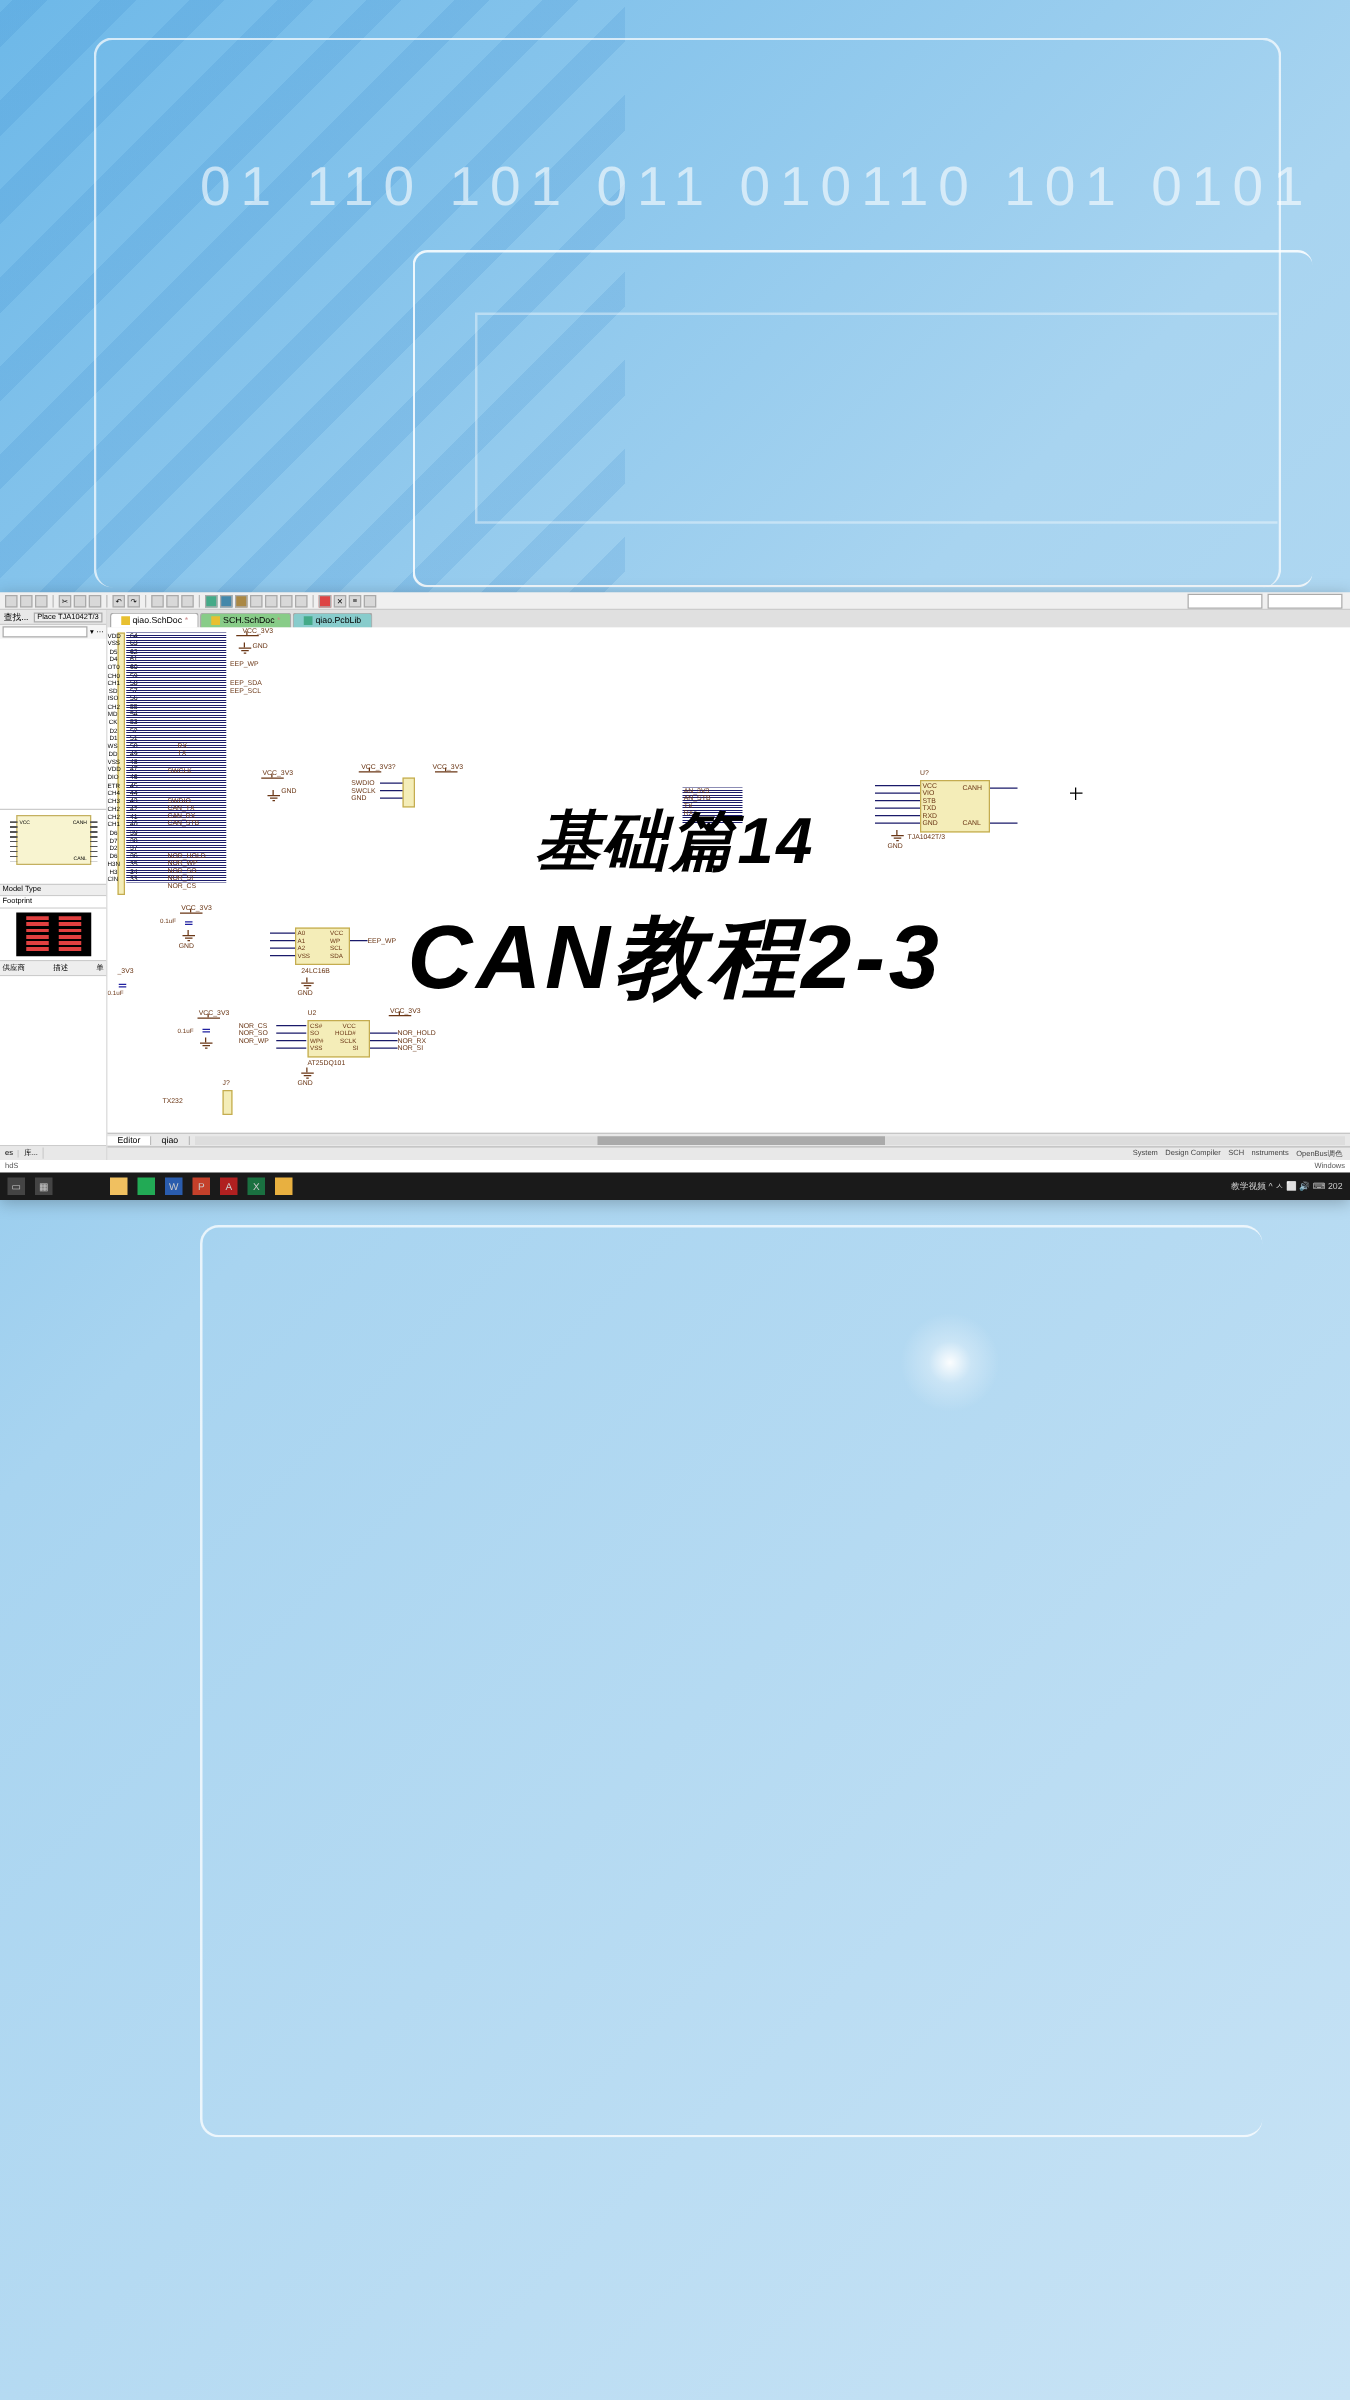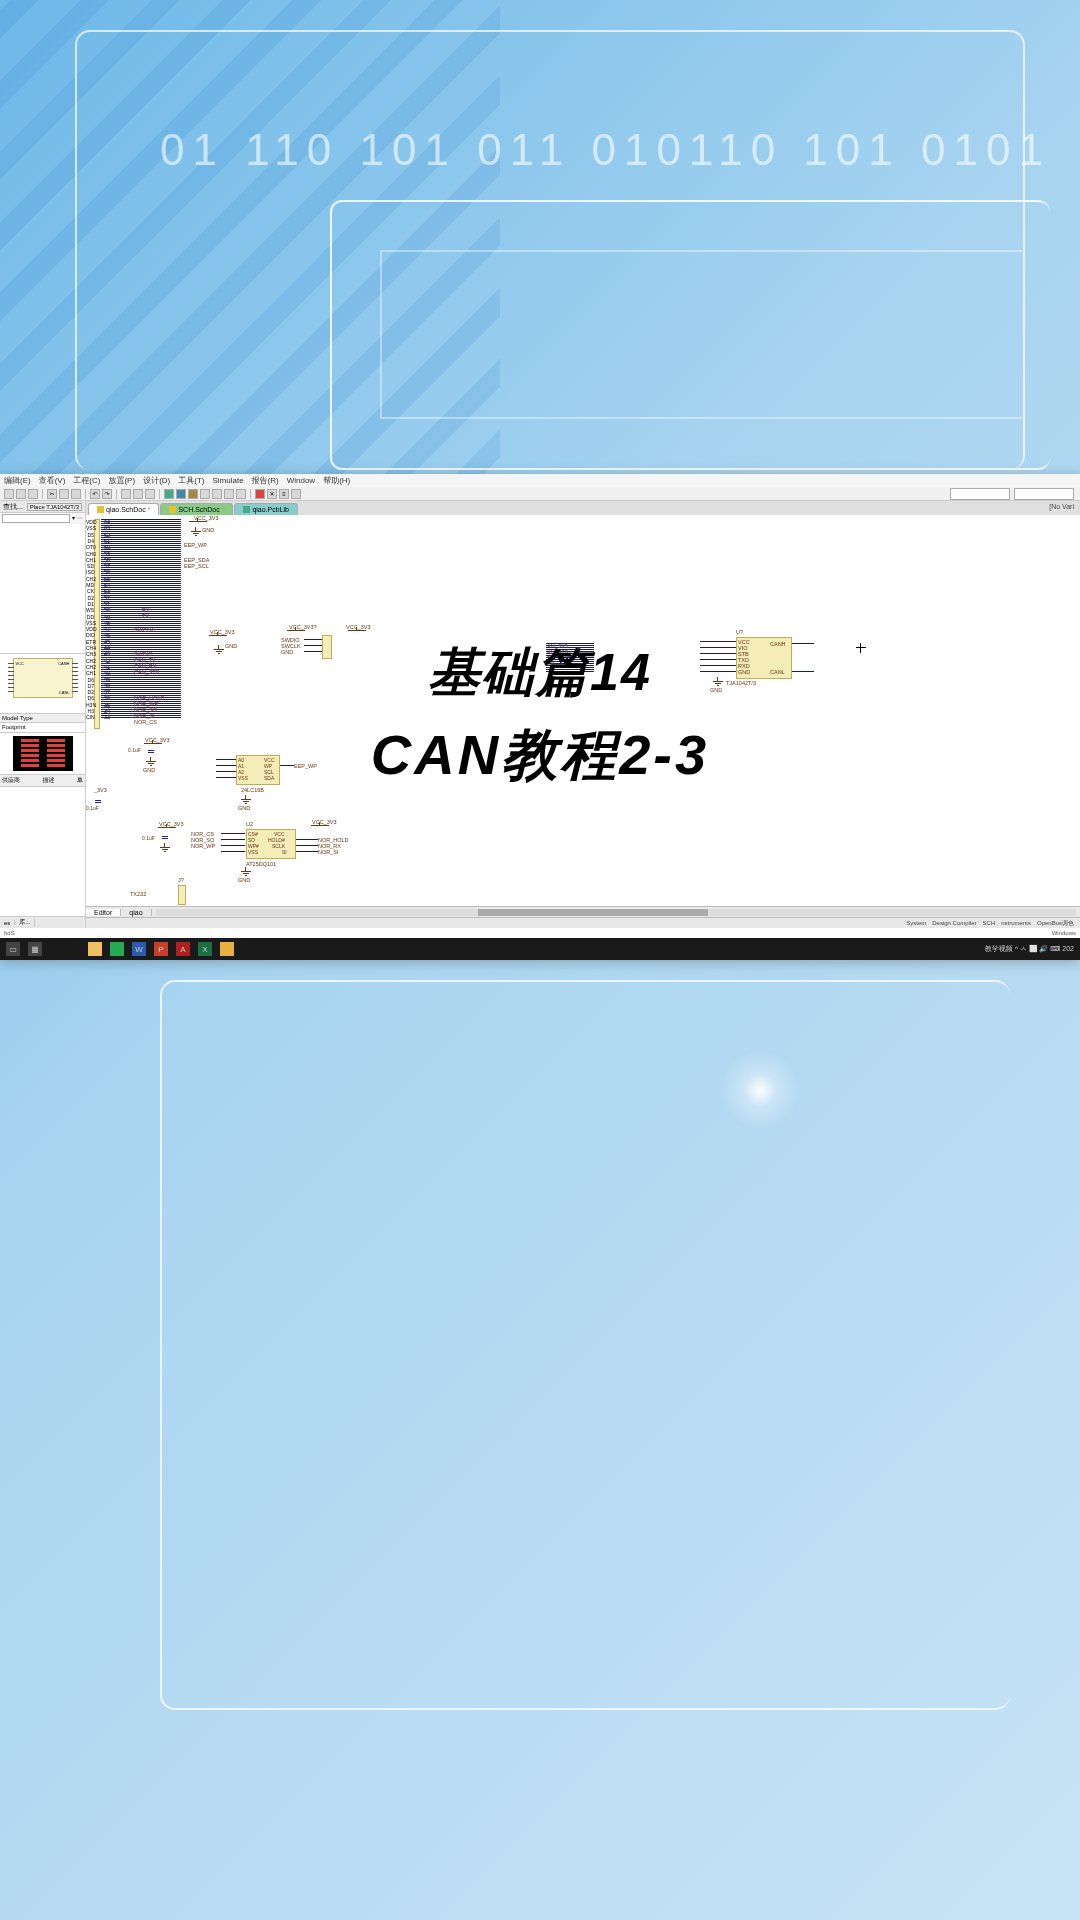--- a/index.html
+++ b/index.html
@@ -284,53 +284,41 @@
       pointer-events: none;
     }
     .title-line1 {
       font-size: 52px;
       font-weight: 900;
       color: #000;
       font-style: italic;
       letter-spacing: 2px;
     }
     .title-line2 {
-      font-size: 56px;
+      font-size: 72px;
       font-weight: 900;
       color: #000;
       font-style: italic;
       letter-spacing: 3px;
       margin-top: 10px;
     }
   </style>
 </head>
 <body>
 
 <div class="bg-diagonal-lines"></div>
 <div class="binary-text">01  110  101  011  010110  101  0101</div>
 <div class="frame-top"></div>
 <div class="frame-mid"></div>
 <div class="frame-bottom"></div>
 <div class="lens-flare"></div>
 
 <div class="app-window">
 
 
-  <div class="menu-bar">
-    <span class="menu-item">编辑(E)</span>
-    <span class="menu-item">查看(V)</span>
-    <span class="menu-item">工程(C)</span>
-    <span class="menu-item">放置(P)</span>
-    <span class="menu-item">设计(D)</span>
-    <span class="menu-item">工具(T)</span>
-    <span class="menu-item">Simulate</span>
-    <span class="menu-item">报告(R)</span>
-    <span class="menu-item">Window</span>
-    <span class="menu-item">帮助(H)</span>
-  </div>
 
   <div class="toolbar">
     <span class="tool-icon"></span>
     <span class="tool-icon"></span>
     <span class="tool-icon"></span>
     <span class="tool-sep"></span>
     <span class="tool-icon">✂</span>
     <span class="tool-icon"></span>
     <span class="tool-icon"></span>
     <span class="tool-sep"></span>

